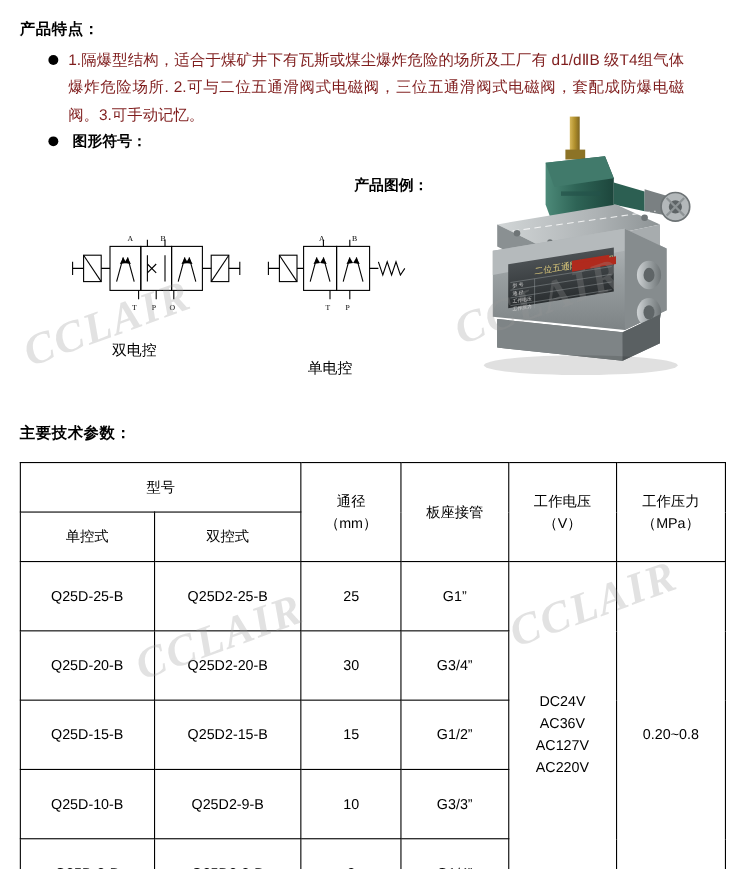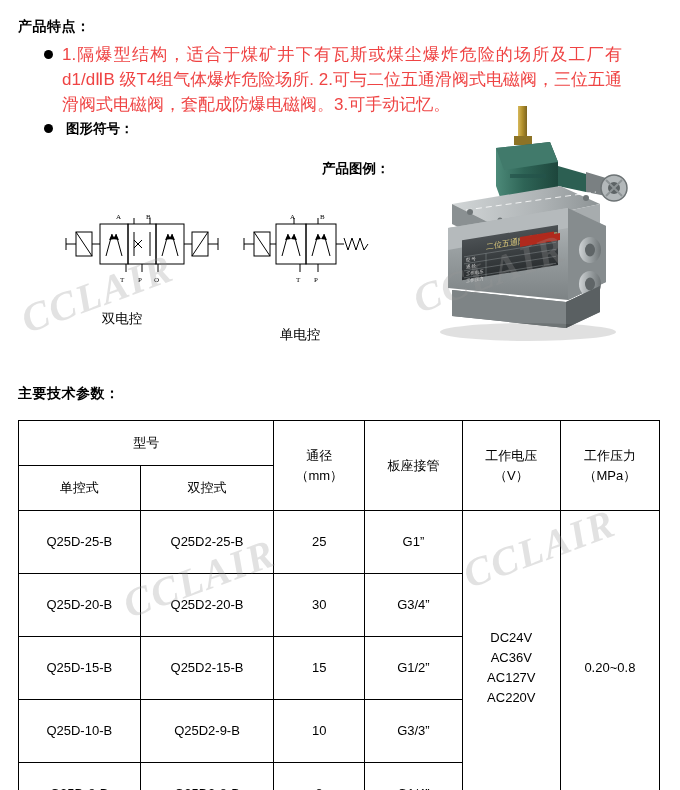--- a/index.html
+++ b/index.html
@@ -38,23 +38,23 @@
     width: 9px;
     height: 9px;
     border-radius: 50%;
     background: #000;
   }
   #bullet-1 { left: 44px; top: 50px; }
   #bullet-2 { left: 44px; top: 124px; }
 
   .para {
     position: absolute;
-    font-size: 17px;
+    font-size: 14px;
     line-height: 25px;
-    color: #ef4444;
+    color: #7f1d1d;
     text-align: justify;
   }
   #feature-text {
     left: 62px;
     top: 42px;
     width: 560px;
   }
 
   .subhead {
     position: absolute;

